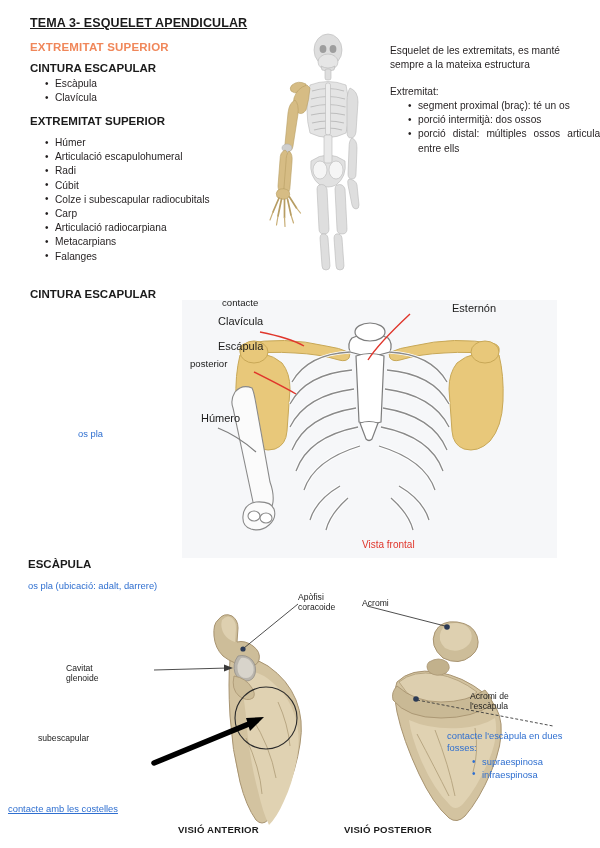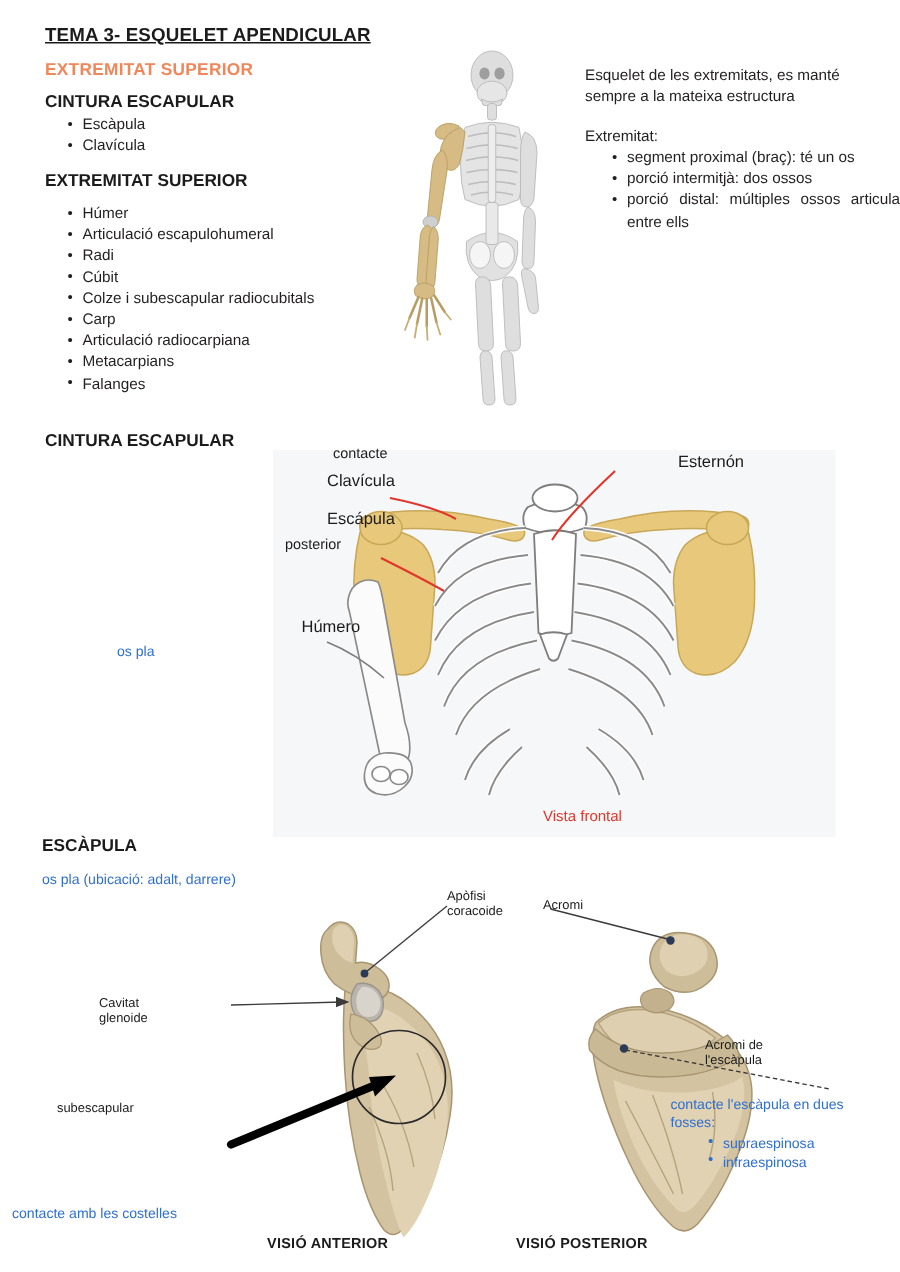--- a/index.html
+++ b/index.html
@@ -398,21 +398,21 @@
 
   <div class="abs lbl-sm" style="left:298px; top:592px;">
     <div>Apòfisi</div>
     <div>coracoide</div>
   </div>
   <div class="abs lbl-sm" style="left:66px; top:663px;">
     <div>Cavitat</div>
     <div>glenoide</div>
   </div>
   <div class="abs lbl-sm" style="left:38px; top:733px;">subescapular</div>
-  <div class="abs blue-t" style="left:8px; top:803px;">contacte amb les costelles</div>
+  <div class="abs blue-t" style="left:8px; top:803px;text-decoration:underline;">contacte amb les costelles</div>
   <div class="abs cap-bold" style="left:178px; top:824px;">VISIÓ ANTERIOR</div>
 
   <div class="abs lbl-sm" style="left:362px; top:598px;">Acromi</div>
   <div class="abs lbl-sm" style="left:470px; top:691px;">
     <div>Acromi de</div>
     <div>l'escàpula</div>
   </div>
   <div class="abs blue-t" style="left:447px; top:730px; width:150px;">
     <div>contacte l'escàpula en dues</div>
     <div>fosses:</div>

